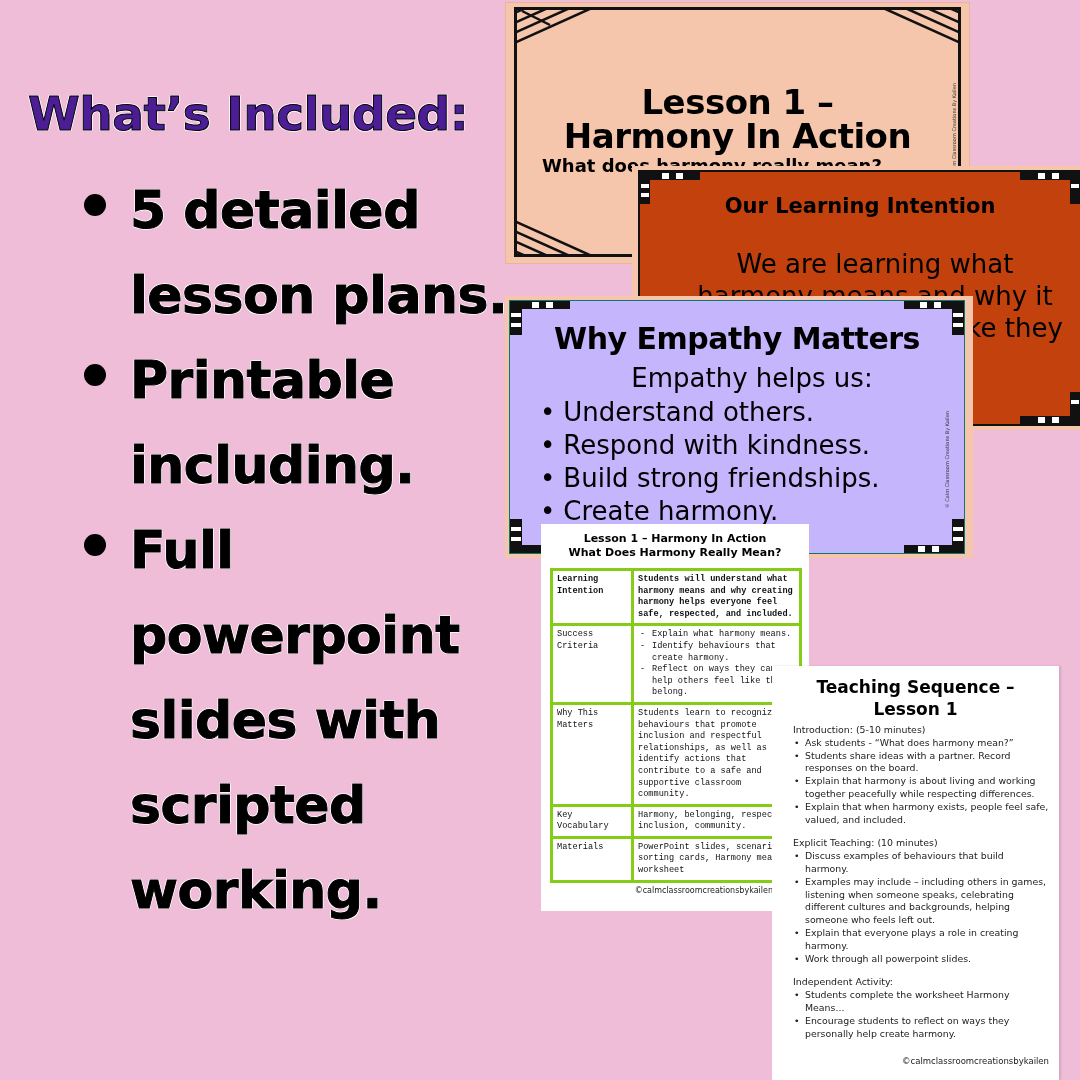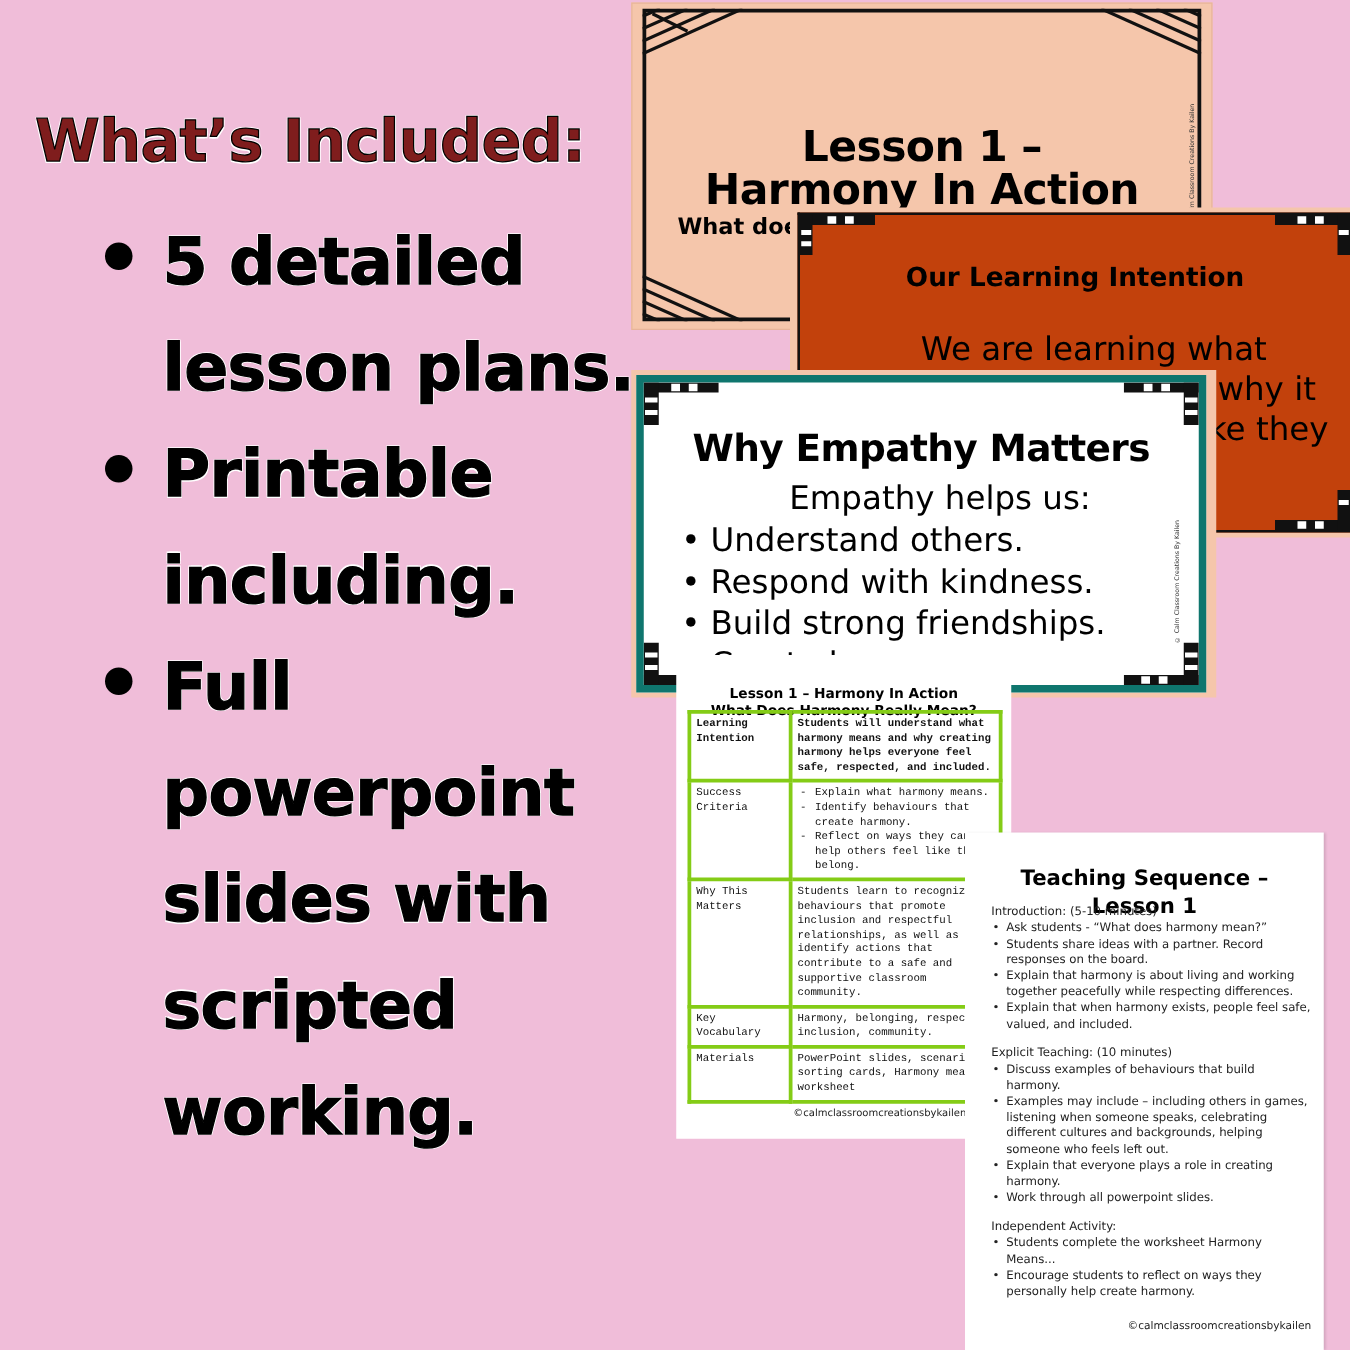--- a/index.html
+++ b/index.html
@@ -9,21 +9,21 @@
       position: relative;
       font-family: "DejaVu Sans", sans-serif;
     }
 
     
     .promo { position: absolute; left: 0; top: 0; width: 510px; height: 1080px; }
     .promo-heading {
       position: absolute; left: 28px; top: 86px;
       font-family: "DejaVu Sans", sans-serif;
       font-weight: 900; font-size: 47px; letter-spacing: -0.5px;
-      color: #7f1d1d;
+      color: #4c1d95;
       -webkit-text-stroke: 1px #000;
       text-shadow: 0 0 2px #fff, 1px 1px 0 #fff, -1px -1px 0 #fff, 1px -1px 0 #fff, -1px 1px 0 #fff;
       white-space: nowrap;
     }
     .promo-list { position: absolute; left: 82px; top: 168px; width: 430px; list-style: none; }
     .promo-item { position: relative; padding-left: 48px; }
     .promo-bullet {
       position: absolute; left: 2px; top: 26px;
       width: 22px; height: 22px; border-radius: 50%; background: #000;
     }
@@ -32,21 +32,21 @@
       font-family: "DejaVu Sans", sans-serif;
       font-weight: 900; font-size: 52px; line-height: 85px;
       color: #000;
       -webkit-text-stroke: 1px #000;
       text-shadow: 1px 1px 0 #fff, -1px -1px 0 #fff, 1px -1px 0 #fff, -1px 1px 0 #fff;
       letter-spacing: -0.5px;
     }
 
     
     .slide { position: absolute; overflow: hidden; }
-    .hand { font-family: "DejaVu Sans", sans-serif; color: #000; margin-top: 16px; }
+    .hand { font-family: "DejaVu Sans", sans-serif; color: #000; }
     .watermark-vert {
       position: absolute; font-size: 5px; color: #333;
       writing-mode: vertical-rl; transform: rotate(180deg); white-space: nowrap;
     }
 
     
     .slide1 { left: 505px; top: 2px; width: 465px; height: 262px; background: #f5c6ab; border: 1px solid #e8b59a; }
     .slide1 .frame { position: absolute; left: 8px; top: 4px; right: 8px; bottom: 6px; border: 3px solid #111; }
     .slide1-title {
       position: absolute; left: 0; right: 0; top: 82px; text-align: center;
@@ -58,21 +58,21 @@
     .slide1 svg.corner { position: absolute; }
 
     
     .slide2 { left: 632px; top: 166px; width: 448px; height: 264px; background: #f5c6ab; }
     .slide2 .paper { position: absolute; left: 6px; top: 4px; right: 0; bottom: 4px; background: #c2410c; border: 2px solid #111; border-right: none; }
     .slide2-title { position: absolute; left: 0; right: 0; top: 22px; text-align: center; font-weight: bold; font-size: 21px; }
     .slide2-body { position: absolute; left: 30px; right: 0; top: 76px; text-align: center; font-size: 26px; line-height: 32px; }
 
     
     .slide3 { left: 505px; top: 296px; width: 468px; height: 262px; background: #f5c6ab; }
-    .slide3 .paper { position: absolute; left: 4px; top: 4px; right: 8px; bottom: 4px; background: #ffffff; border: 6px solid #0f766e; }
+    .slide3 .paper { position: absolute; left: 4px; top: 4px; right: 8px; bottom: 4px; background: #c4b5fd; border: 1px solid #0f766e; }
     .slide3-title { position: absolute; left: 0; right: 0; top: 20px; text-align: center; font-weight: bold; font-size: 30px; letter-spacing: -0.5px; }
     .slide3-lead { position: absolute; left: 0; right: 0; top: 62px; text-align: center; font-size: 26px; padding-left: 30px; }
     .slide3-list { position: absolute; left: 30px; top: 95px; list-style: none; font-size: 26px; line-height: 33px; }
     .slide3-list li::before { content: "\2022"; margin-right: 8px; }
 
     .stripe-corner { position: absolute; }
 
     
     .doc1 { position: absolute; left: 541px; top: 524px; width: 268px; height: 387px; background: #fff; overflow: hidden; }
     .doc1-title { position: absolute; left: 0; right: 0; top: 8px; text-align: center; font-weight: bold; font-size: 11px; line-height: 14px; }

